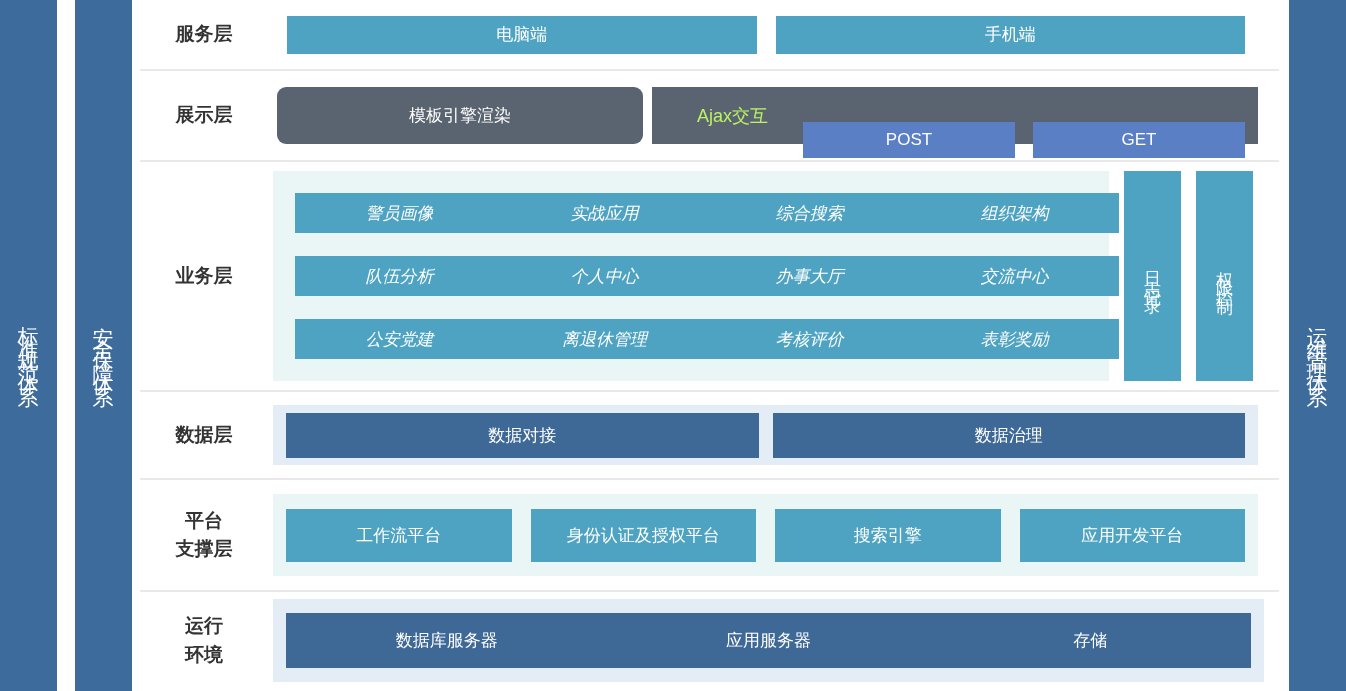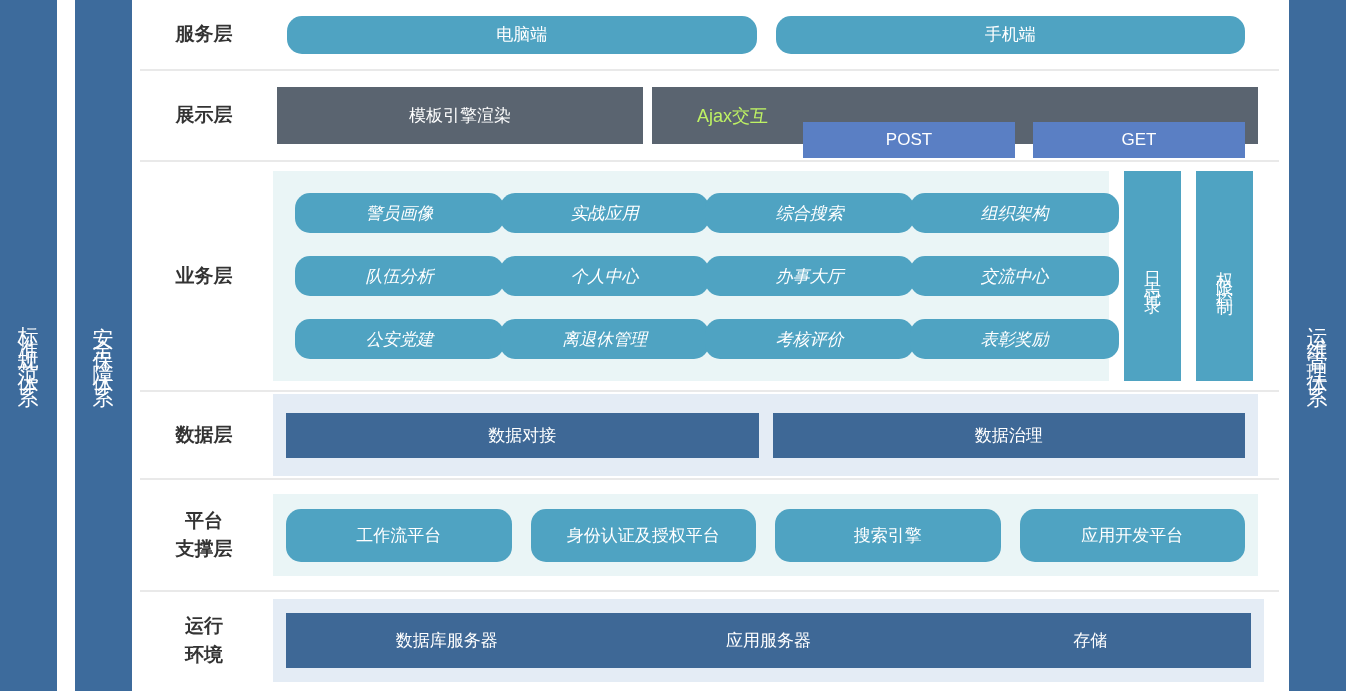--- a/index.html
+++ b/index.html
@@ -40,36 +40,36 @@
     flex: 0 0 128px; text-align: center;
     font-size: 19px; color: #333;
     white-space: pre-line; line-height: 1.5; font-weight: bold;
   }
   .row-content { flex: 1 1 auto; display: flex; align-items: center; min-width: 0; }
 
   .btn {
     display: flex; align-items: center; justify-content: center;
     color: #fff; font-size: 17px; text-align: center;
   }
-  .btn-teal { background: var(--teal, #4fa3c2); border-radius: 15px; }
+  .btn-teal { background: var(--teal, #4fa3c2); }
   .btn-dark { background: var(--dark-blue, #3e6896); }
 
   
   .row-service { height: 71px; }
   .content-service { padding: 0 34px 0 19px; gap: 19px; }
   .service-btn { flex: 1 1 0; height: 38px; }
 
   
   .row-presentation { height: 91px; }
   .content-presentation { padding: 0 21px 0 9px; gap: 9px; }
   .template-box {
     flex: 0 0 366px; height: 57px;
     background: var(--dark-gray, #5a6470);
     display: flex; align-items: center; justify-content: center;
-    color: #fff; font-size: 17px;
+    color: #fff; font-size: 17px; border-radius: 9px;
   }
   .ajax-box {
     flex: 1 1 auto; height: 57px;
     background: var(--dark-gray, #5a6470);
     display: flex; align-items: center;
     padding: 0 13px 0 21px;
   }
   .ajax-label { color: #bef264; font-size: 18px; margin-right: auto; margin-left: 24px; }
   .method-btn {
     width: 212px; height: 36px; margin-left: 18px;
@@ -97,21 +97,21 @@
   }
   .vmodule .vtext {
     writing-mode: vertical-lr; text-orientation: upright;
     font-size: 17px; letter-spacing: 9px; line-height: 1;
   }
 
   
   .row-data { height: 88px; }
   .content-data { padding: 0 21px 0 5px; }
   .data-panel {
-    flex: 1 1 auto; height: 82px;
+    flex: 1 1 auto; height: 60px;
     background: var(--panel-blue, #e4ecf5);
     display: flex; align-items: center;
     padding: 0 13px; gap: 14px;
   }
   .data-btn { flex: 1 1 0; height: 45px; }
 
   
   .row-platform { height: 112px; }
   .content-platform { padding: 0 21px 0 5px; }
   .platform-panel {

